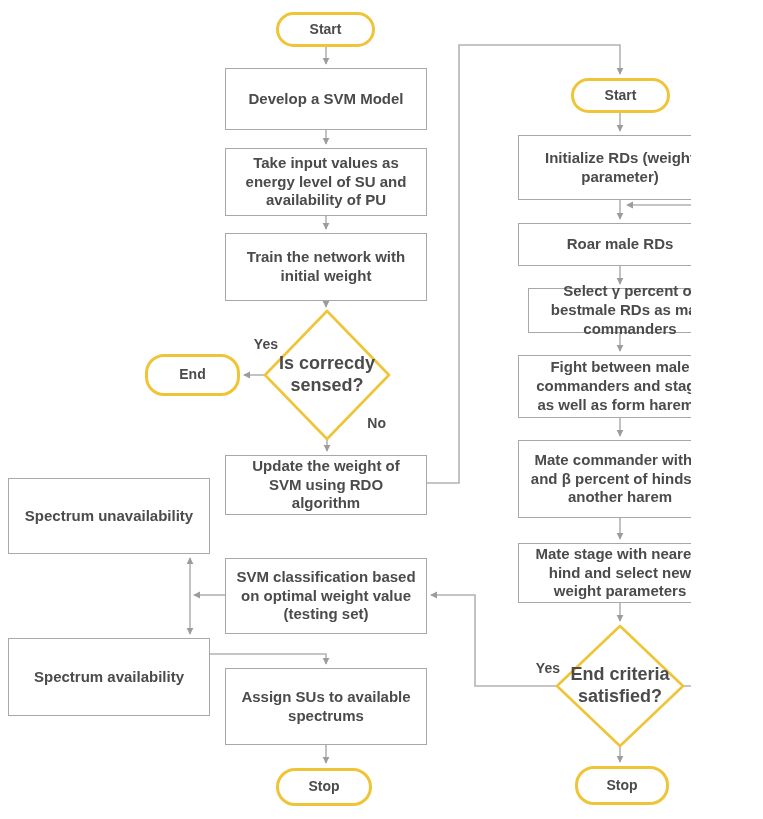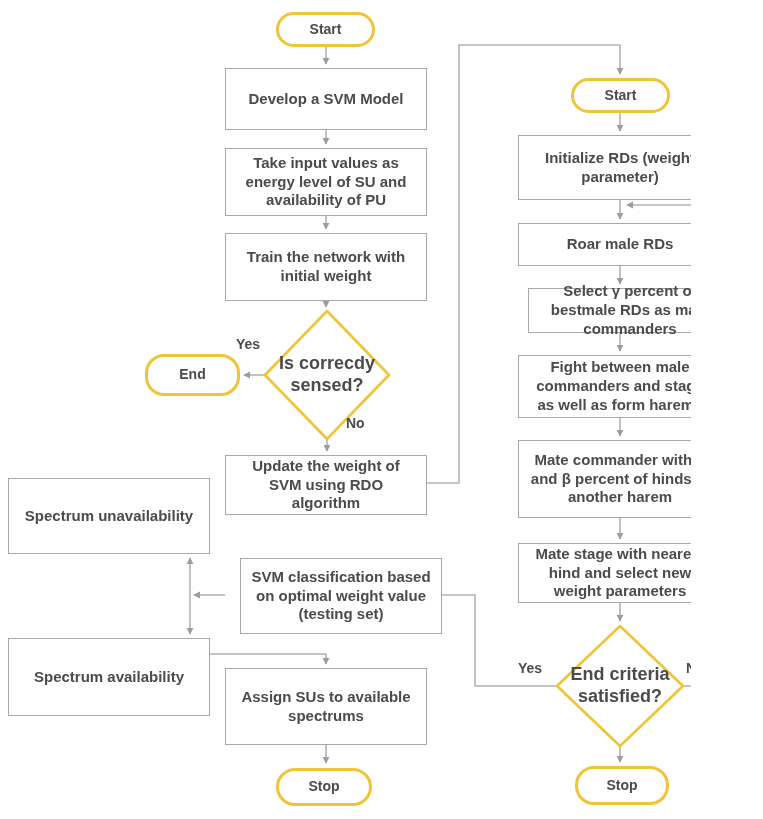--- a/index.html
+++ b/index.html
@@ -41,21 +41,21 @@
   .dtext{
     position:absolute;
     display:flex;align-items:center;justify-content:center;
     text-align:center;
     font-weight:bold;font-size:18px;line-height:1.2;
     background:transparent;
   }
   .edge-label{
     position:absolute;
     font-weight:bold;font-size:14px;
-    text-align:left;
+    text-align:right;
     background:transparent;
   }
 </style>
 </head>
 <body>
 
 <div id="stage">
 
   <svg id="wires" viewBox="0 0 763 819" xmlns="http://www.w3.org/2000/svg">
     <defs>
@@ -124,21 +124,21 @@
   </div>
 
   <div class="node box" style="left:225px;top:455px;width:202px;height:60px">
     <span>Update the weight of SVM using RDO algorithm</span>
   </div>
 
   <div class="node box" style="left:8px;top:478px;width:202px;height:76px">
     <span>Spectrum unavailability</span>
   </div>
 
-  <div class="node box" style="left:240px;top:558px;width:202px;height:76px">
+  <div class="node box" style="left:225px;top:558px;width:202px;height:76px">
     <span>SVM classification based on optimal weight value (testing set)</span>
   </div>
 
   <div class="node box" style="left:8px;top:638px;width:202px;height:78px">
     <span>Spectrum availability</span>
   </div>
 
   <div class="node box" style="left:225px;top:668px;width:202px;height:77px">
     <span>Assign SUs to available spectrums</span>
   </div>

